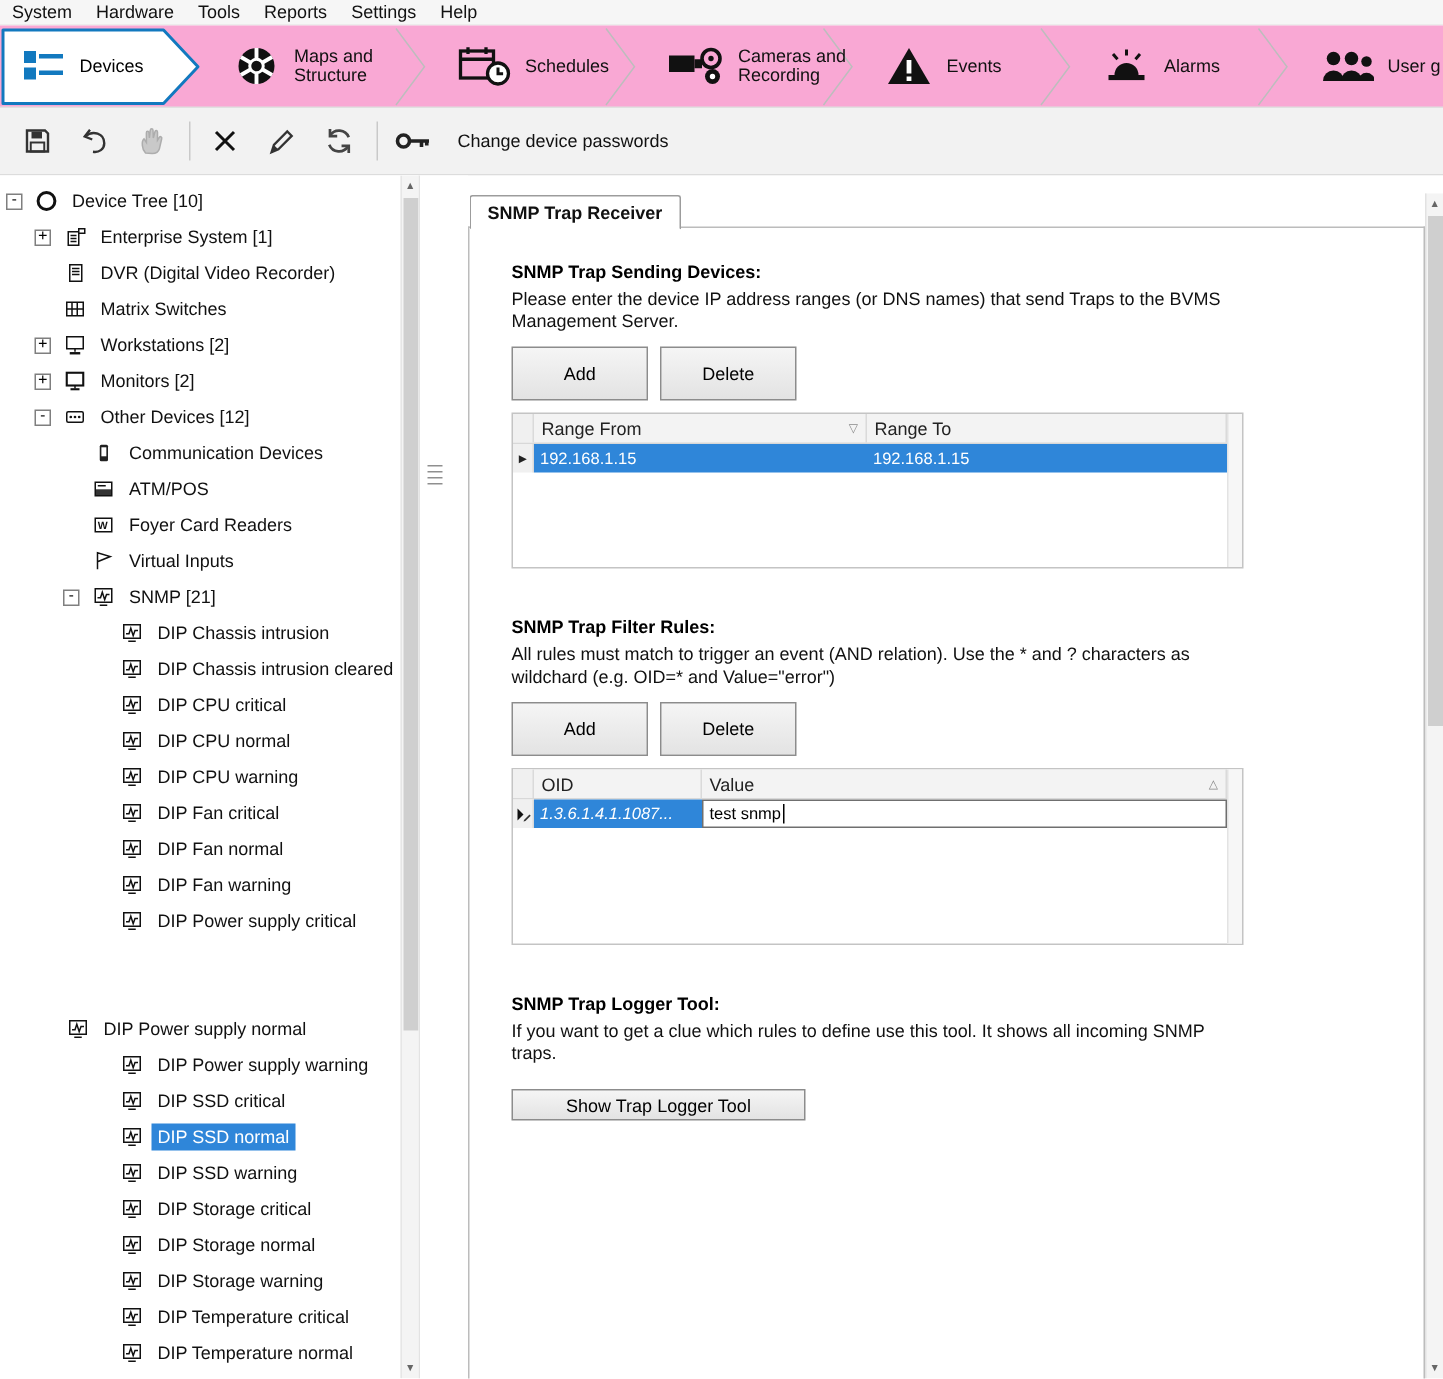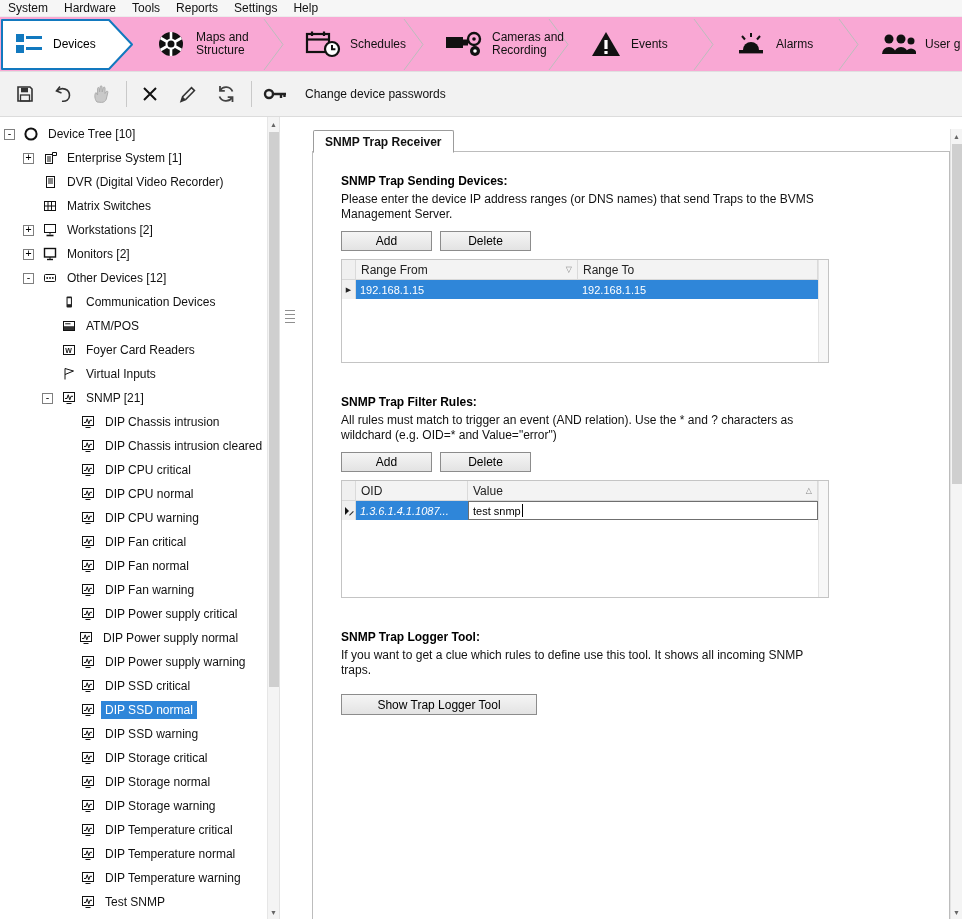--- a/index.html
+++ b/index.html
@@ -54,21 +54,21 @@
   .maintab{display:inline-block;border:1px solid #9c9c9c;border-bottom:1px solid #fff;background:#fff;
     font-size:12px;font-weight:bold;padding:4px 11px 3px;position:relative;z-index:2;border-radius:2px 2px 0 0;margin-left:1px}
   .contentbox{position:absolute;left:0;right:12px;top:34px;bottom:-1px;border:1px solid #bcbcbc;border-bottom:none;
     background:#fff;padding:22px 0 0 28px;z-index:1}
   .main-vscroll{position:absolute;right:0;top:12px;bottom:0;width:12px;background:#f4f4f4;border-left:1px solid #e2e2e2;z-index:3}
 
   
   .sec-heading{font-weight:bold;font-size:12px;color:#000}
   .sec-desc{font-size:12px;margin-top:4px;line-height:15px;max-width:482px}
   .btn-row{display:flex;gap:8px;margin-top:9px}
-  .win-btn{width:91px;height:20px;font-size:12px;font-family:"Liberation Sans",sans-serif;
+  .win-btn{width:91px;height:36px;font-size:12px;font-family:"Liberation Sans",sans-serif;
     background:linear-gradient(#f5f5f5,#e3e3e3);border:1px solid #8c8c8c;color:#000;cursor:default}
   .show-btn{width:196px;height:21px}
 
   
   .grid{width:488px;border:1px solid #c4c4c4;margin-top:8px;position:relative;background:#fff}
   .ghead{display:flex;height:20px;background:#f3f3f3;border-bottom:1px solid #d8d8d8}
   .gh0{width:14px;flex:none;background:#f0f0f0;border-right:1px solid #dadada}
   .gh{font-size:12px;color:#222;padding:2px 5px;border-right:1px solid #dadada;display:flex;align-items:center;justify-content:space-between;flex:none}
   .sortglyph{font-size:8px;color:#8a8a8a;margin-left:4px}
   .gbody{position:relative}
@@ -481,21 +481,21 @@
           <span class="exsp"></span>
           <span class="ticon">
             <svg width="16" height="16">
               <rect x="2.5" y="2.5" width="11" height="9" fill="#fff" stroke="#111"></rect>
               <polyline points="4,8.5 6,8.5 7.2,4.8 8.8,9.8 10,6.3 12,6.3" fill="none" stroke="#111"></polyline>
               <line x1="5.5" y1="13.5" x2="10.5" y2="13.5" stroke="#111"></line>
             </svg>
           </span>
           <span class="tlabel">DIP Power supply critical</span>
         </div>
-        <div class="trow" style="padding-left: 59px;">
+        <div class="trow" style="padding-left: 25px; margin-top: 48px;">
           <span class="exsp"></span>
           <span class="ticon">
             <svg width="16" height="16">
               <rect x="2.5" y="2.5" width="11" height="9" fill="#fff" stroke="#111"></rect>
               <polyline points="4,8.5 6,8.5 7.2,4.8 8.8,9.8 10,6.3 12,6.3" fill="none" stroke="#111"></polyline>
               <line x1="5.5" y1="13.5" x2="10.5" y2="13.5" stroke="#111"></line>
             </svg>
           </span>
           <span class="tlabel">DIP Power supply normal</span>
         </div>

